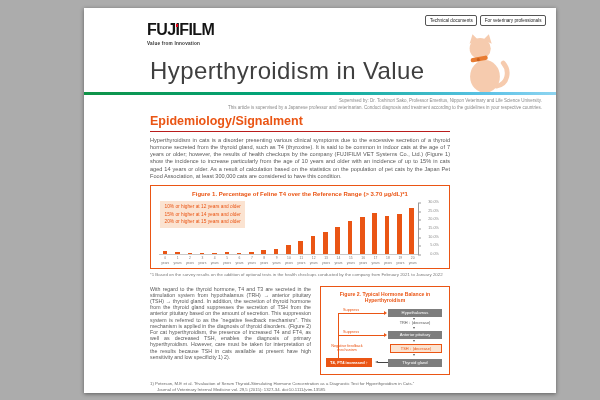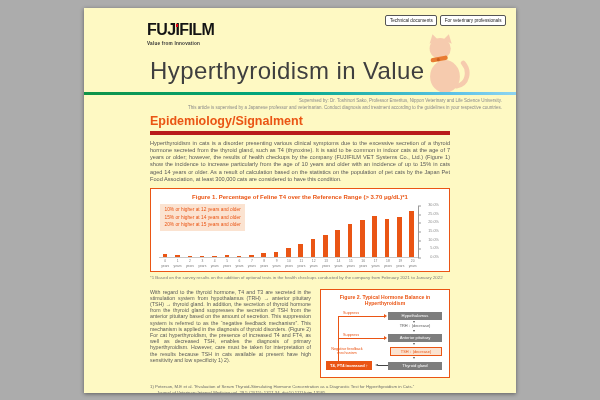--- a/index.html
+++ b/index.html
@@ -3,41 +3,41 @@
 <meta charset="utf-8">
 <style>
   html,body{margin:0;padding:0;}
   body{
     width:600px;height:400px;position:relative;overflow:hidden;
     background:#acacac;
     font-family:"Liberation Sans", sans-serif;
     -webkit-font-smoothing:antialiased;
   }
   .page{
-    position:absolute;left:84px;top:8px;width:432px;height:385px;
-    background:#fef9c3;box-shadow:0 1px 4px rgba(0,0,0,.45);
+    position:absolute;left:84px;top:8px;width:472px;height:385px;
+    background:#ffffff;box-shadow:0 1px 4px rgba(0,0,0,.45);
     overflow:hidden;
   }
   
   .hdr-buttons{position:absolute;top:7px;right:10px;display:flex;gap:3px;}
   .hdr-btn{font-size:4.6px;color:#222;border:1px solid #555;border-radius:2px;
     padding:1.5px 3.5px;background:#fff;line-height:1.2;white-space:nowrap;cursor:pointer;}
   .logo-block{position:absolute;left:63px;top:13px;}
   .logo{font-size:16px;font-weight:bold;color:#141414;letter-spacing:-0.6px;position:relative;}
   .logo-red{position:absolute;left:28.5px;top:2.5px;width:2.6px;height:3.4px;background:#e60012;}
   .tagline{font-size:4.7px;font-weight:bold;color:#3a3a3a;margin-top:1.5px;letter-spacing:.2px;}
   .doc-title{position:absolute;left:66px;top:49px;font-size:24px;color:#3f3f3f;letter-spacing:.4px;font-weight:400;}
   .cat{position:absolute;right:46px;top:26px;}
   .divider{position:absolute;left:0;top:84px;width:100%;height:3px;
     background:linear-gradient(90deg,#0f9347 0%,#00a886 48%,#5bc2e7 85%,#8ed4f0 100%);}
   .supervised{position:absolute;top:90px;right:14px;text-align:right;font-size:4.5px;color:#8a8a8a;line-height:1.55;}
 
   
   .content{position:absolute;left:66px;top:106px;width:300px;}
-  .heading{color:#ea5514;font-size:12.5px;font-weight:bold;border-bottom:4px solid #b91c1c;padding-bottom:3px;}
+  .heading{color:#ea5514;font-size:12.5px;font-weight:bold;border-bottom:1px solid #b91c1c;padding-bottom:3px;}
   .para1{margin-top:5px;font-size:5.6px;line-height:1.28;color:#595959;text-align:justify;}
 
   
   .fig1{margin-top:5px;border:1px solid #ea5514;padding:5px 8px 3px 8px;position:relative;background:#fff;}
   .fig1-title{color:#ea5514;font-size:6px;font-weight:bold;text-align:center;}
   .legend{position:absolute;left:9px;top:15px;background:#fbe3d1;padding:2.5px 4.5px;
     font-size:4.8px;color:#ea5514;line-height:1.55;z-index:2;}
   .chart{margin-top:6px;margin-right:22px;height:52px;position:relative;border-right:1px solid #9a9a9a;}
   .bars{position:absolute;inset:0;display:flex;align-items:flex-end;justify-content:space-around;border-bottom:1px solid #c9c9c9;}
   .bar{width:4.6px;background:#ea5514;}

